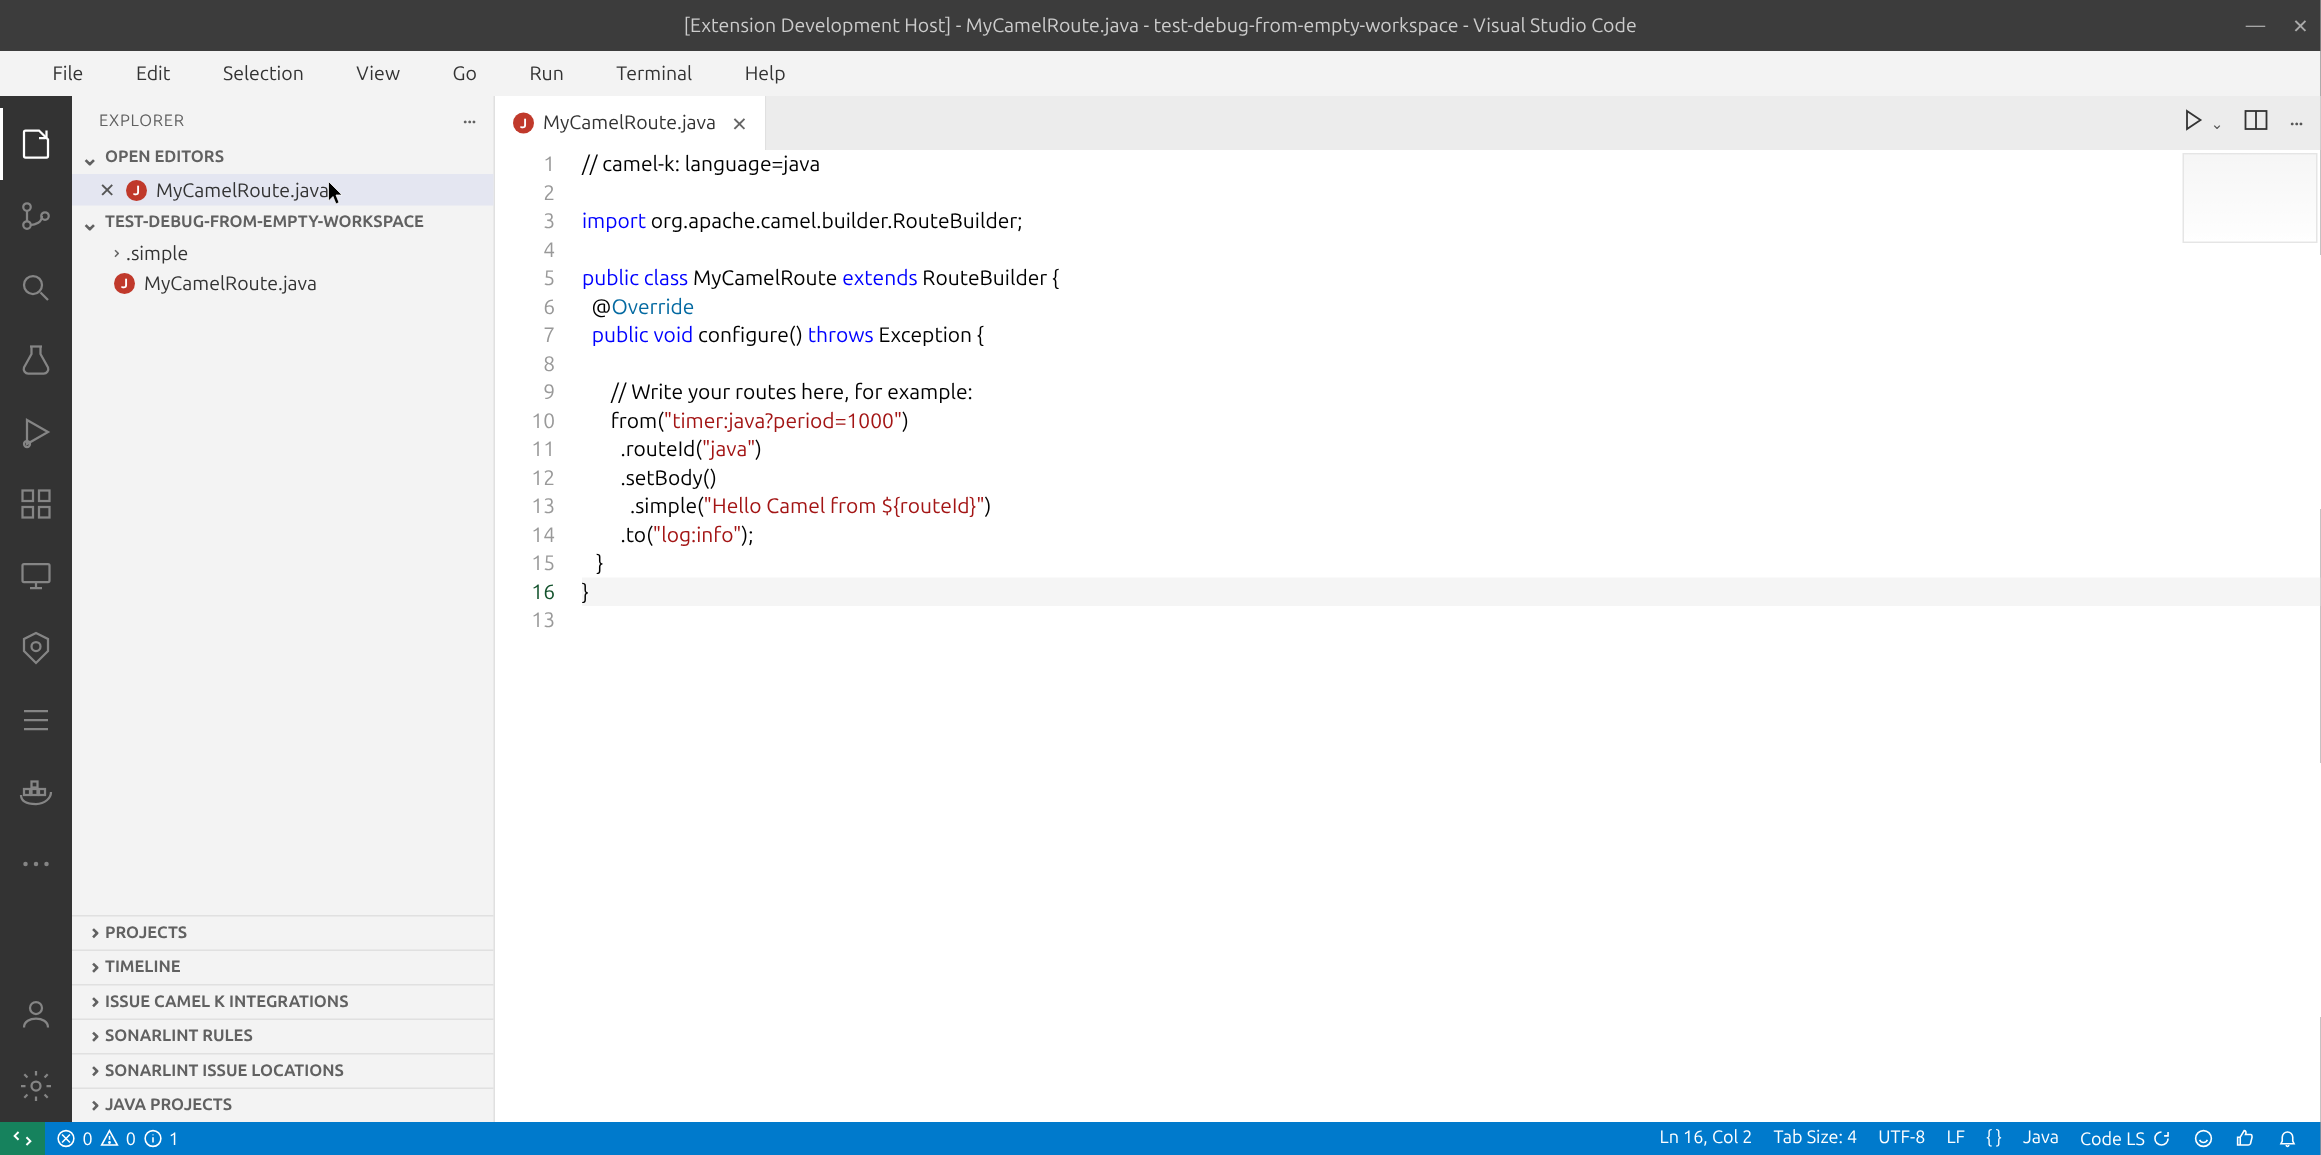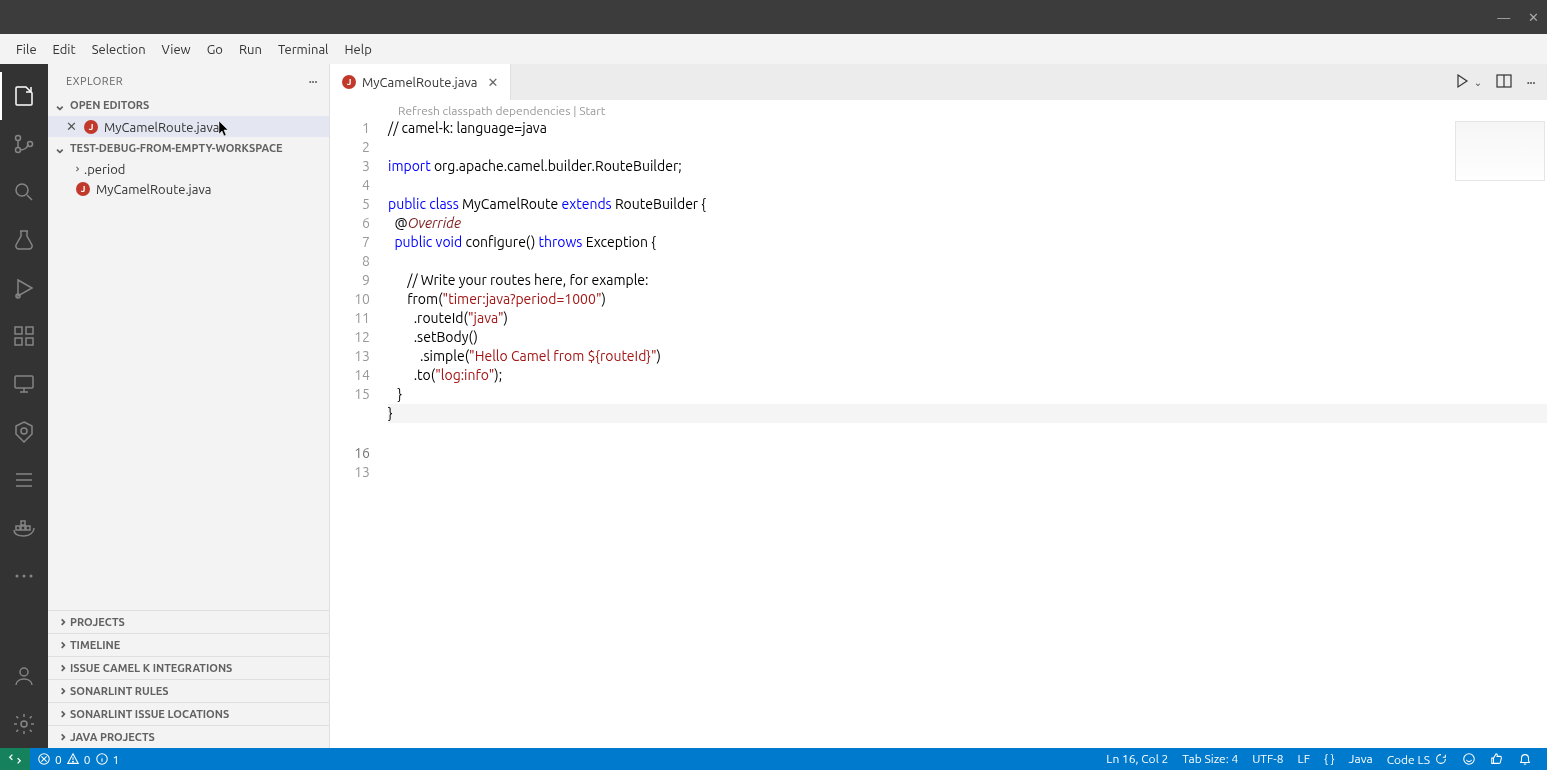--- a/index.html
+++ b/index.html
@@ -1,21 +1,21 @@
 <!DOCTYPE html>
 <html><head>
 <meta charset="utf-8">
 <style>
 * { margin: 0; padding: 0; box-sizing: border-box; font-family: -apple-system, BlinkMacSystemFont, "Segoe UI", Ubuntu, sans-serif; }
 body { width: 1547px; height: 770px; overflow: hidden; background: #2b2b2b; display: flex; flex-direction: column; }
 .title-bar { height: 34px; background: #3c3c3c; display: flex; align-items: center; justify-content: center; position: relative; color: #ccc; font-size: 13px; }
 .title-bar .window-controls { position: absolute; right: 8px; display: flex; gap: 18px; color: #aaa; }
 .title-bar .window-controls span { cursor: pointer; }
 .menu-bar { height: 30px; background: #f3f3f3; display: flex; align-items: center; padding: 0 8px; font-size: 13px; color: #333; }
-.menu-bar .menu-item { padding: 4px 8px; cursor: pointer; }
+.menu-bar .menu-item { padding: 4px 8px; cursor: pointer; margin-left: 19px; }
 .main-area { flex: 1; display: flex; background: #fff; }
 .activity-bar { width: 48px; background: #333333; display: flex; flex-direction: column; align-items: center; padding-top: 8px; color: #858585; }
 .activity-bar .ab-item { width: 48px; height: 48px; display: flex; align-items: center; justify-content: center; cursor: pointer; position: relative; }
 .activity-bar .ab-item.active { color: #fff; }
 .activity-bar .ab-item.active::before { content: ""; position: absolute; left: 0; top: 0; bottom: 0; width: 2px; background: #fff; }
 .activity-bar .bottom { margin-top: auto; }
 .activity-bar svg { width: 24px; height: 24px; }
 .sidebar { width: 282px; background: #f3f3f3; display: flex; flex-direction: column; font-size: 12px; color: #616161; border-right: 1px solid #e0e0e0; }
 .sidebar-header { display: flex; justify-content: space-between; align-items: center; padding: 8px 12px 4px 18px; font-size: 11px; letter-spacing: 0.5px; }
 .sidebar-header .more { font-size: 16px; cursor: pointer; letter-spacing: -1px; }
@@ -33,40 +33,41 @@
 .tab-bar { height: 36px; background: #ececec; display: flex; align-items: stretch; }
 .tab { display: flex; align-items: center; padding: 0 12px; background: #fff; font-size: 13px; color: #333; border-right: 1px solid #e0e0e0; }
 .tab .jicon { width: 14px; height: 14px; border-radius: 50%; background: #c0392b; color: #fff; font-size: 9px; display:flex; align-items:center; justify-content:center; margin-right:6px; font-weight:bold;}
 .tab .close { margin-left: 10px; color: #666; cursor: pointer; }
 .tab-actions { margin-left: auto; display: flex; align-items: center; gap: 14px; padding: 0 12px; color: #555;}
 .tab-actions svg { width:16px; height:16px; cursor:pointer;}
 .code-lens { padding: 4px 0 2px 68px; font-size: 12px; color: #999; }
 .editor-body { flex: 1; display: flex; font-family: "Droid Sans Mono", "Consolas", monospace; font-size: 14px; position: relative; }
 .gutter { width: 58px; text-align: right; color: #237893; padding-right: 18px; user-select: none; line-height: 19px;}
 .gutter .ln { color: #999; }
-.gutter .ln.cur { color: #737373; margin-top: 40px; }
+.gutter .ln.cur { color: #14532d; }
 .code { flex: 1; line-height: 19px; white-space: pre; }
 .tok-comment { color: #000000; }
 .tok-keyword { color: #0000ff; }
 .tok-string { color: #a31515; }
-.tok-ann { color: #7f1d1d; font-style: italic; }
+.tok-ann { color: #0369a1; }
 .cur-line-bg { background: #f5f5f5; }
 .minimap { position: absolute; top: 0; right: 0; width: 120px; height: 100%; opacity: 0.5; }
 .minimap-inner { position:absolute; top:2px; right:2px; width:90px; height:60px; border:1px solid #ccc; background: linear-gradient(#eee, #fff); }
 .status-bar { height: 22px; background: #007acc; color: #fff; display: flex; align-items: center; font-size: 12px; padding: 0 8px; }
 .status-bar .sb-item { padding: 0 7px; display: flex; align-items: center; gap: 4px; cursor: pointer; height: 100%;}
 .status-bar .sb-right { margin-left: auto; display: flex; }
 .status-bar svg { width: 14px; height: 14px; }
 .status-bar .remote { background: #16825d; margin-left: -8px; padding: 0 8px; height: 100%; display:flex; align-items:center;}
 .cursor-img { position: absolute; width:12px; height:18px; pointer-events:none; }
 </style>
 </head>
 <body>
 
 <div class="title-bar">
+  <span>[Extension Development Host] - MyCamelRoute.java - test-debug-from-empty-workspace - Visual Studio Code</span>
   <div class="window-controls">
     <span>—</span>
     <span>✕</span>
   </div>
 </div>
 
 <div class="menu-bar" id="menu-bar">
     <div class="menu-item">File</div>
     <div class="menu-item">Edit</div>
     <div class="menu-item">Selection</div>
@@ -185,21 +186,21 @@
           <path d="M1 1 L1 14 L4 11 L6 16 L8 15 L6 10 L10 10 Z" fill="#000" stroke="#fff" stroke-width="0.5"></path>
         </svg>
     </div>
     <div class="section-header">
       <span class="chev">⌄</span>
       <span>TEST-DEBUG-FROM-EMPTY-WORKSPACE</span>
     </div>
     <div class="tree-body">
       <div class="file-item" style="padding-left:22px;">
         <span class="chev" style="transform:rotate(-90deg);font-size:12px;margin-right:4px;color:#666;">⌄</span>
-        <span>.period</span>
+        <span>.simple</span>
       </div>
       <div class="file-item" style="padding-left:28px;">
         <span class="jicon">J</span>
         <span>MyCamelRoute.java</span>
       </div>
     </div>
     <div id="collapsed-sections">
         <div class="collapsed-section">
           <span class="chev">⌄</span>
           <span>PROJECTS</span>
@@ -239,21 +240,20 @@
               <path d="M4 2l9 6-9 6V2z"></path>
             </svg></span>
         <span style="margin-left:-10px;color:#555;font-size:10px;">⌄</span>
         <span><svg viewBox="0 0 16 16" fill="none" stroke="#333" stroke-width="1.2">
               <rect x="1" y="2" width="14" height="12"></rect>
               <line x1="8" y1="2" x2="8" y2="14"></line>
             </svg></span>
         <span style="letter-spacing:-1px;">···</span>
       </div>
     </div>
-    <div class="code-lens">Refresh classpath dependencies | Start</div>
     <div class="editor-body">
       <div class="gutter" id="gutter">
           <div class="ln">1</div>
           <div class="ln">2</div>
           <div class="ln">3</div>
           <div class="ln">4</div>
           <div class="ln">5</div>
           <div class="ln">6</div>
           <div class="ln">7</div>
           <div class="ln">8</div>

